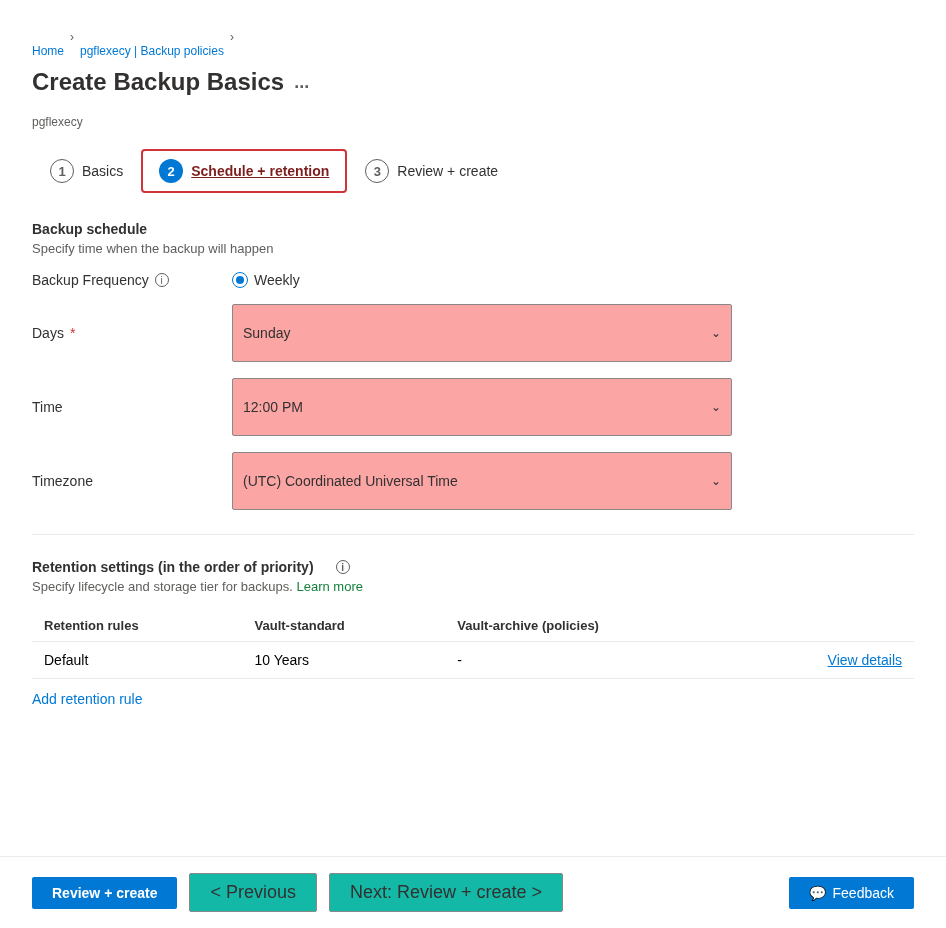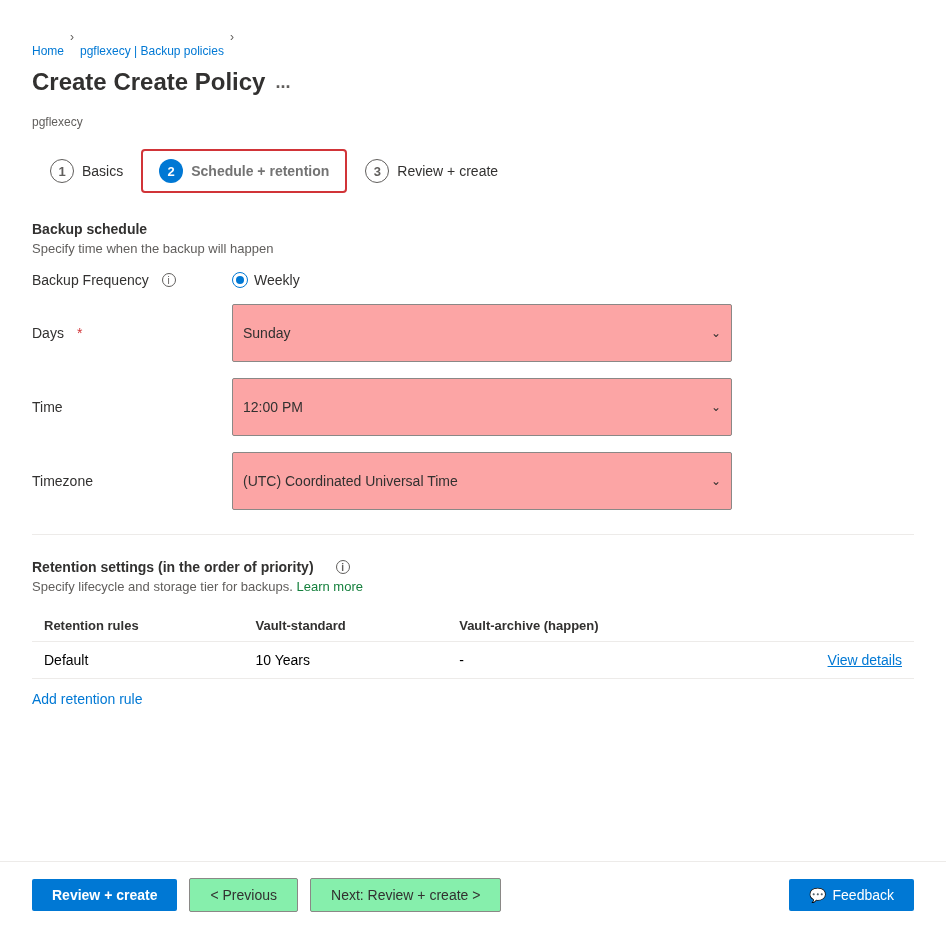--- a/index.html
+++ b/index.html
@@ -97,21 +97,22 @@
       background: #0078d4;
       color: #fff;
       border: none;
     }
     .step-label {
       font-size: 14px;
       color: #323130;
     }
     .step-label.active-label {
       font-weight: 600;
-      color: #737373;
+      color: #7f1d1d;
+      text-decoration: underline;
     }
 
     
     .section-title {
       font-size: 14px;
       font-weight: 700;
       color: #323130;
       margin-bottom: 4px;
     }
     .section-subtitle {
@@ -124,21 +125,21 @@
       display: flex;
       align-items: center;
       margin-bottom: 16px;
     }
     .field-label {
       width: 200px;
       font-size: 14px;
       color: #323130;
       display: flex;
       align-items: center;
-      gap: 13px;
+      gap: 6px;
     }
     .field-label .required {
       color: #d13438;
     }
     .field-control {
       flex: 1;
       max-width: 500px;
     }
 
     .radio-group {
@@ -267,25 +268,25 @@
       border: none;
       padding: 8px 20px;
       font-size: 14px;
       font-weight: 600;
       border-radius: 2px;
       cursor: pointer;
       white-space: nowrap;
     }
 
     .btn-secondary {
-      background: #86efac;
+      background: #14b8a6;
       color: #323130;
       border: 1px solid #8a8886;
       padding: 8px 20px;
-      font-size: 14px;
+      font-size: 18px;
       border-radius: 2px;
       cursor: pointer;
       white-space: nowrap;
       text-align: right;
     }
 
     .btn-feedback {
       background: #0078d4;
       color: #fff;
       border: none;
@@ -311,21 +312,21 @@
   
   <div class="breadcrumb">
     <a>Home</a>
     <span>›</span>
     <a>pgflexecy | Backup policies</a>
     <span>›</span>
   </div>
 
   
   <div class="page-title">
-    <span>Create Create Policy</span>
+    <span>Create Backup Basics</span>
     <span class="ellipsis">...</span>
   </div>
   <div class="page-subtitle">pgflexecy</div>
 
   
   <div class="wizard-steps">
 
     <div class="wizard-step">
       <div class="step-circle inactive">1</div>
       <span class="step-label">Basics</span>
@@ -413,21 +414,21 @@
     <span>Specify lifecycle and storage tier for backups.</span>
     <a class="learn-more">Learn more</a>
   </div>
 
   
   <table class="retention-table">
     <thead>
       <tr>
         <th>Retention rules</th>
         <th>Vault-standard</th>
-        <th>Vault-archive (happen)</th>
+        <th>Vault-archive (policies)</th>
         <th></th>
       </tr>
     </thead>
     <tbody>
       <tr>
         <td>Default</td>
         <td>10 Years</td>
         <td>-</td>
         <td class="view-details">View details</td>
       </tr>

